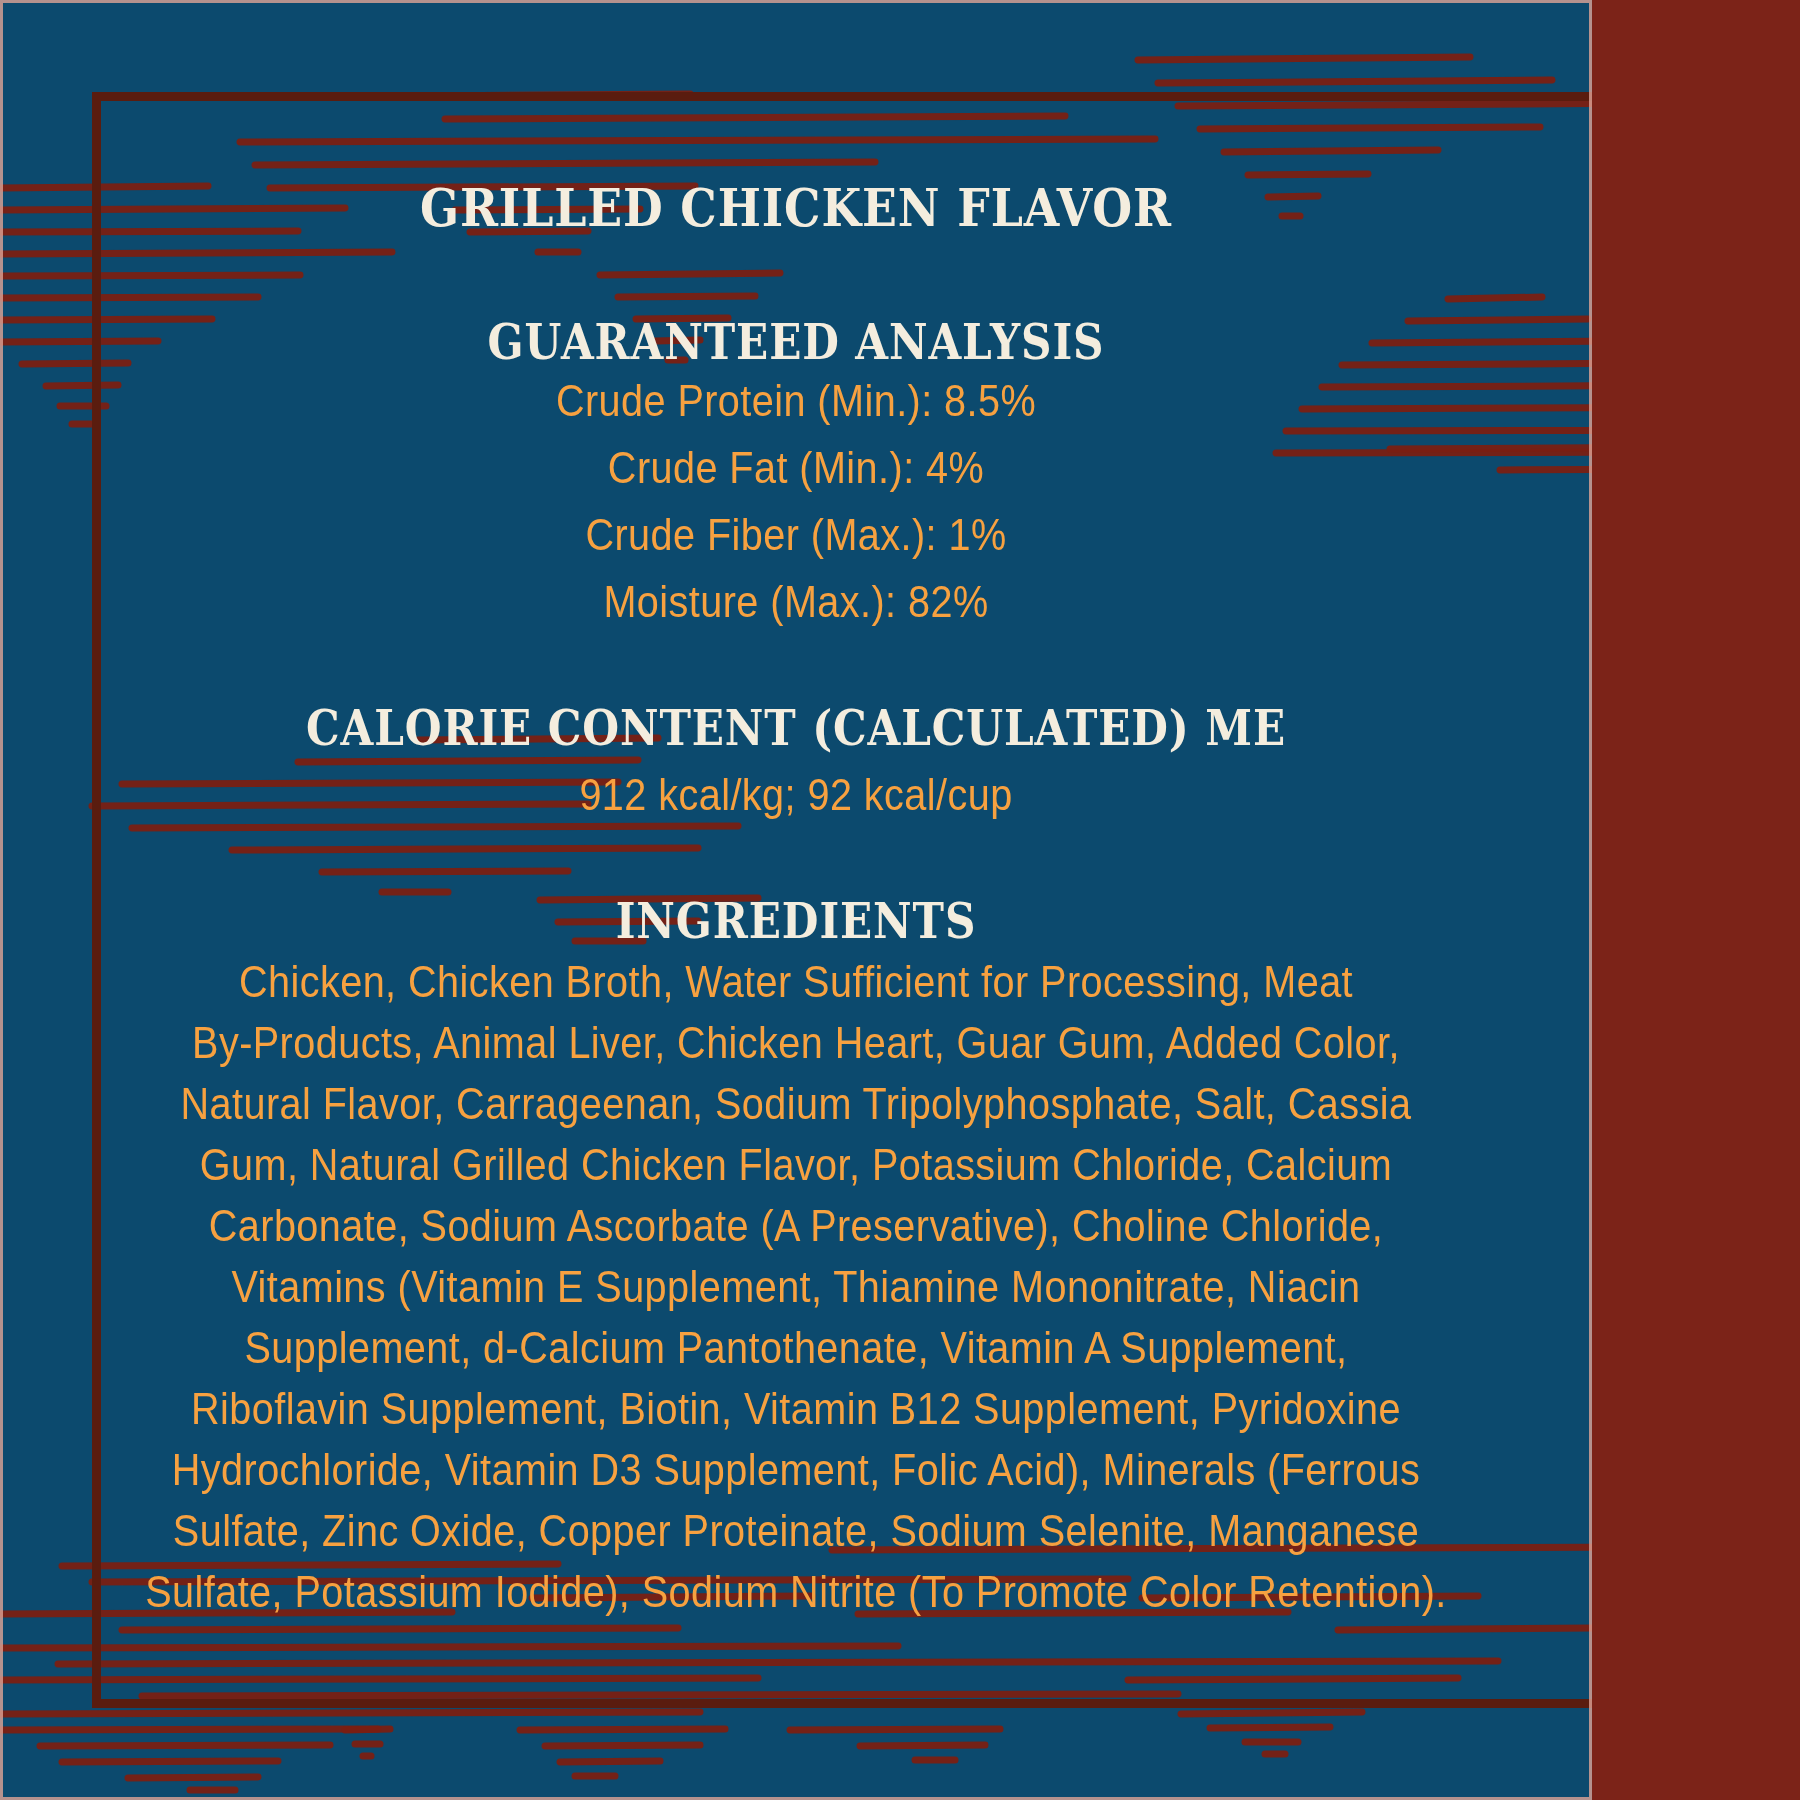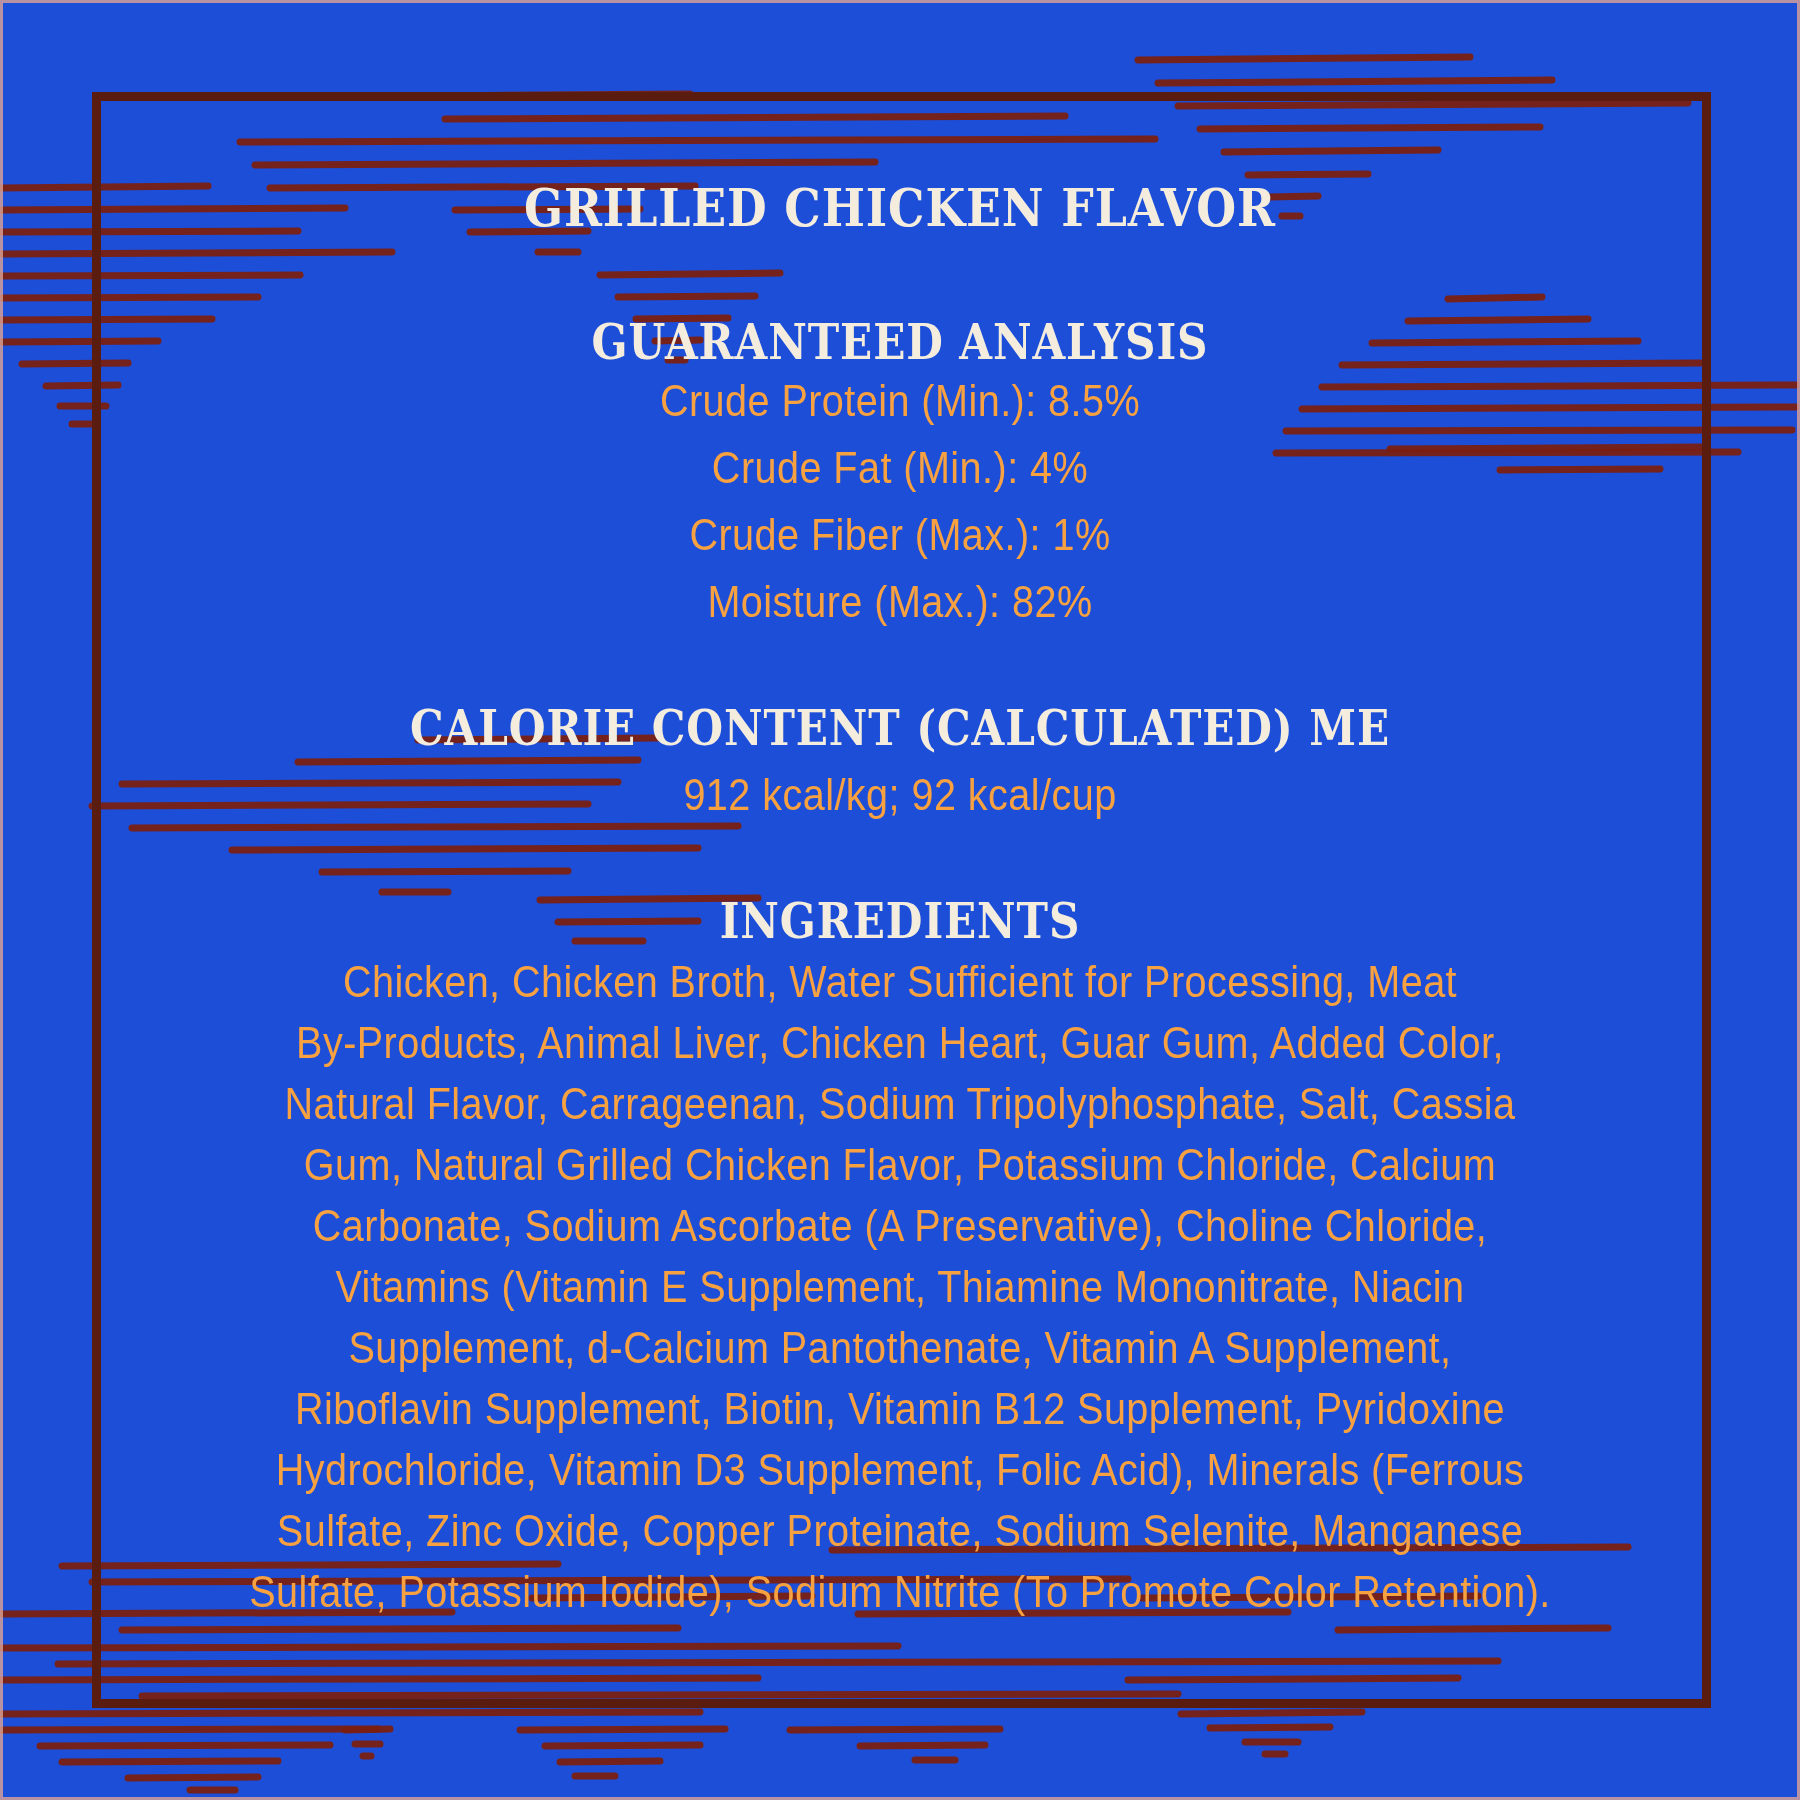--- a/index.html
+++ b/index.html
@@ -1,18 +1,18 @@
 <!DOCTYPE html>
 <html><head>
 <meta charset="utf-8">
 <style>
   html,body { margin:0; padding:0; background:#7c2318; }
   .canvas {
-    position:relative; width:1800px; height:1800px;
-    background:#1d4ed8; overflow:hidden;
+    position:relative; width:1592px; height:1800px;
+    background:#0c4a6e; overflow:hidden;
     font-family:"Liberation Sans", sans-serif;
   }
   .hatch { position:absolute; left:0; top:0; width:1800px; height:1800px; }
   .frame {
     position:absolute; left:92px; top:92px; width:1619px; height:1616px;
     border:9px solid #5A1C0F; box-sizing:border-box;
   }
   .heading {
     position:absolute; left:0; width:100%; text-align:center;
     font-family:"DejaVu Serif", serif; font-weight:700;

